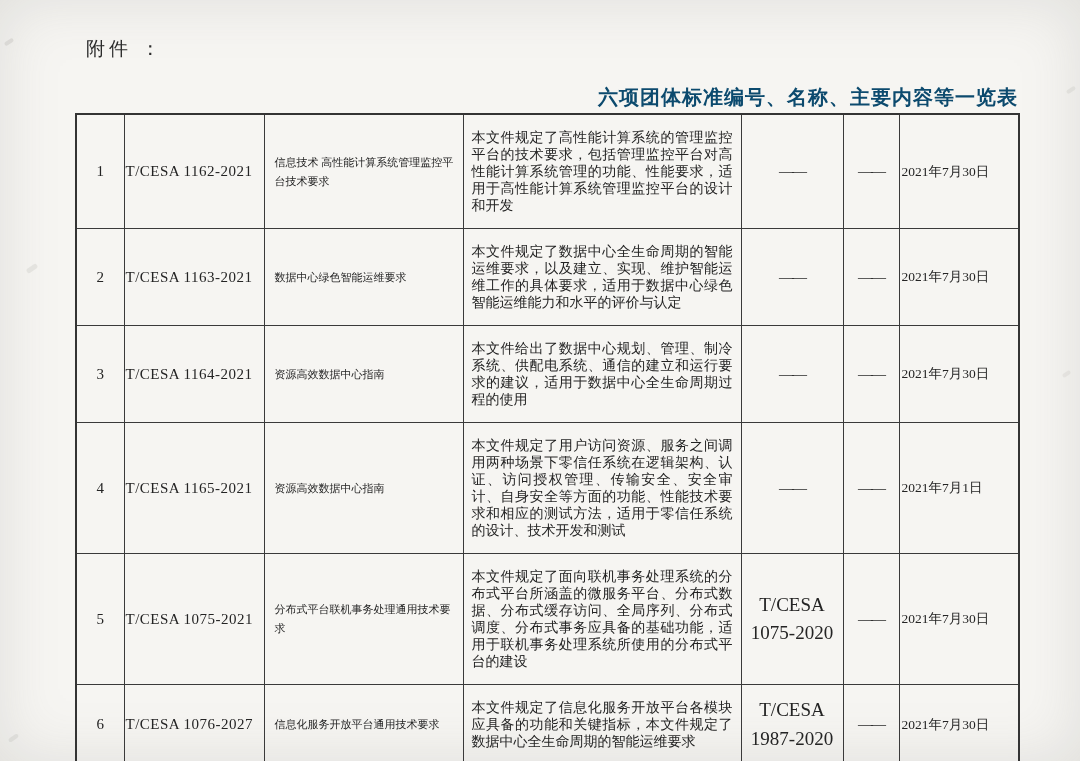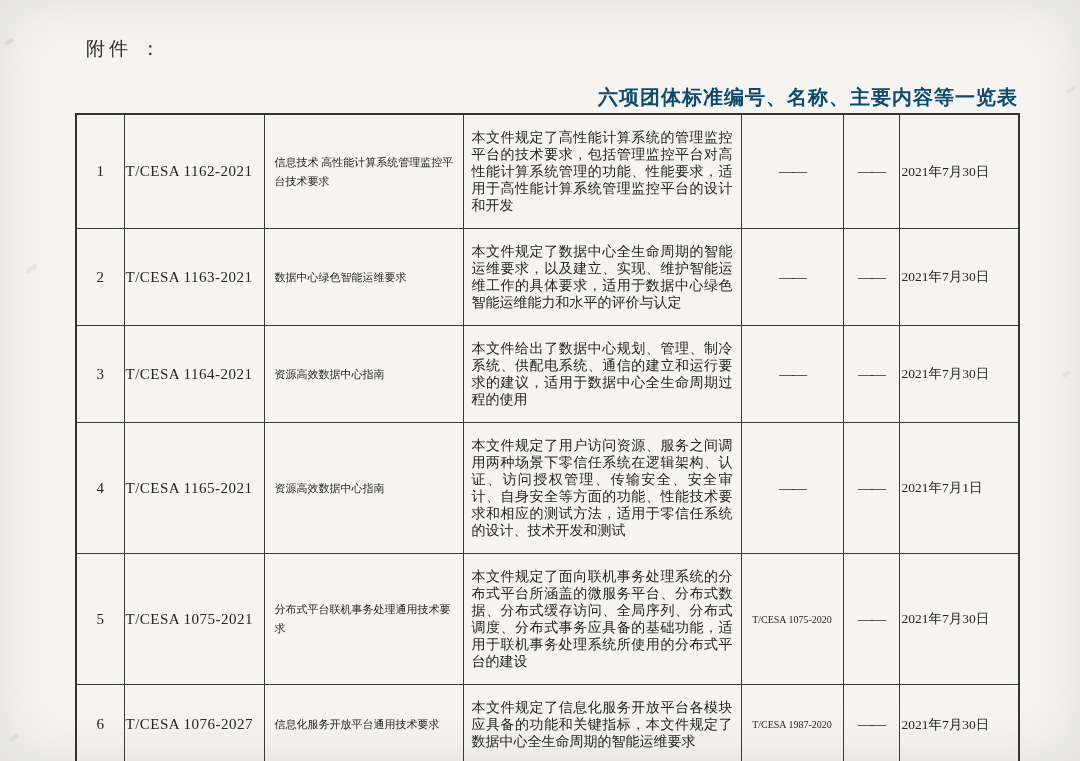--- a/index.html
+++ b/index.html
@@ -86,21 +86,21 @@
   }
   td.content {
     font-size: 14px;
     line-height: 17px;
     padding: 14px 8px;
     text-align: justify;
     text-justify: inter-character;
   }
   td.replaces, td.conversion {
     text-align: center;
-    font-size: 10px;
+    font-size: 19px;
     line-height: 1.5;
     padding: 2px 4px;
   }
   td.dash { letter-spacing: -2px; font-size: 15px; }
   td.date {
     text-align: left;
     font-size: 13.5px;
     white-space: nowrap;
     padding: 0 2px;
   }

